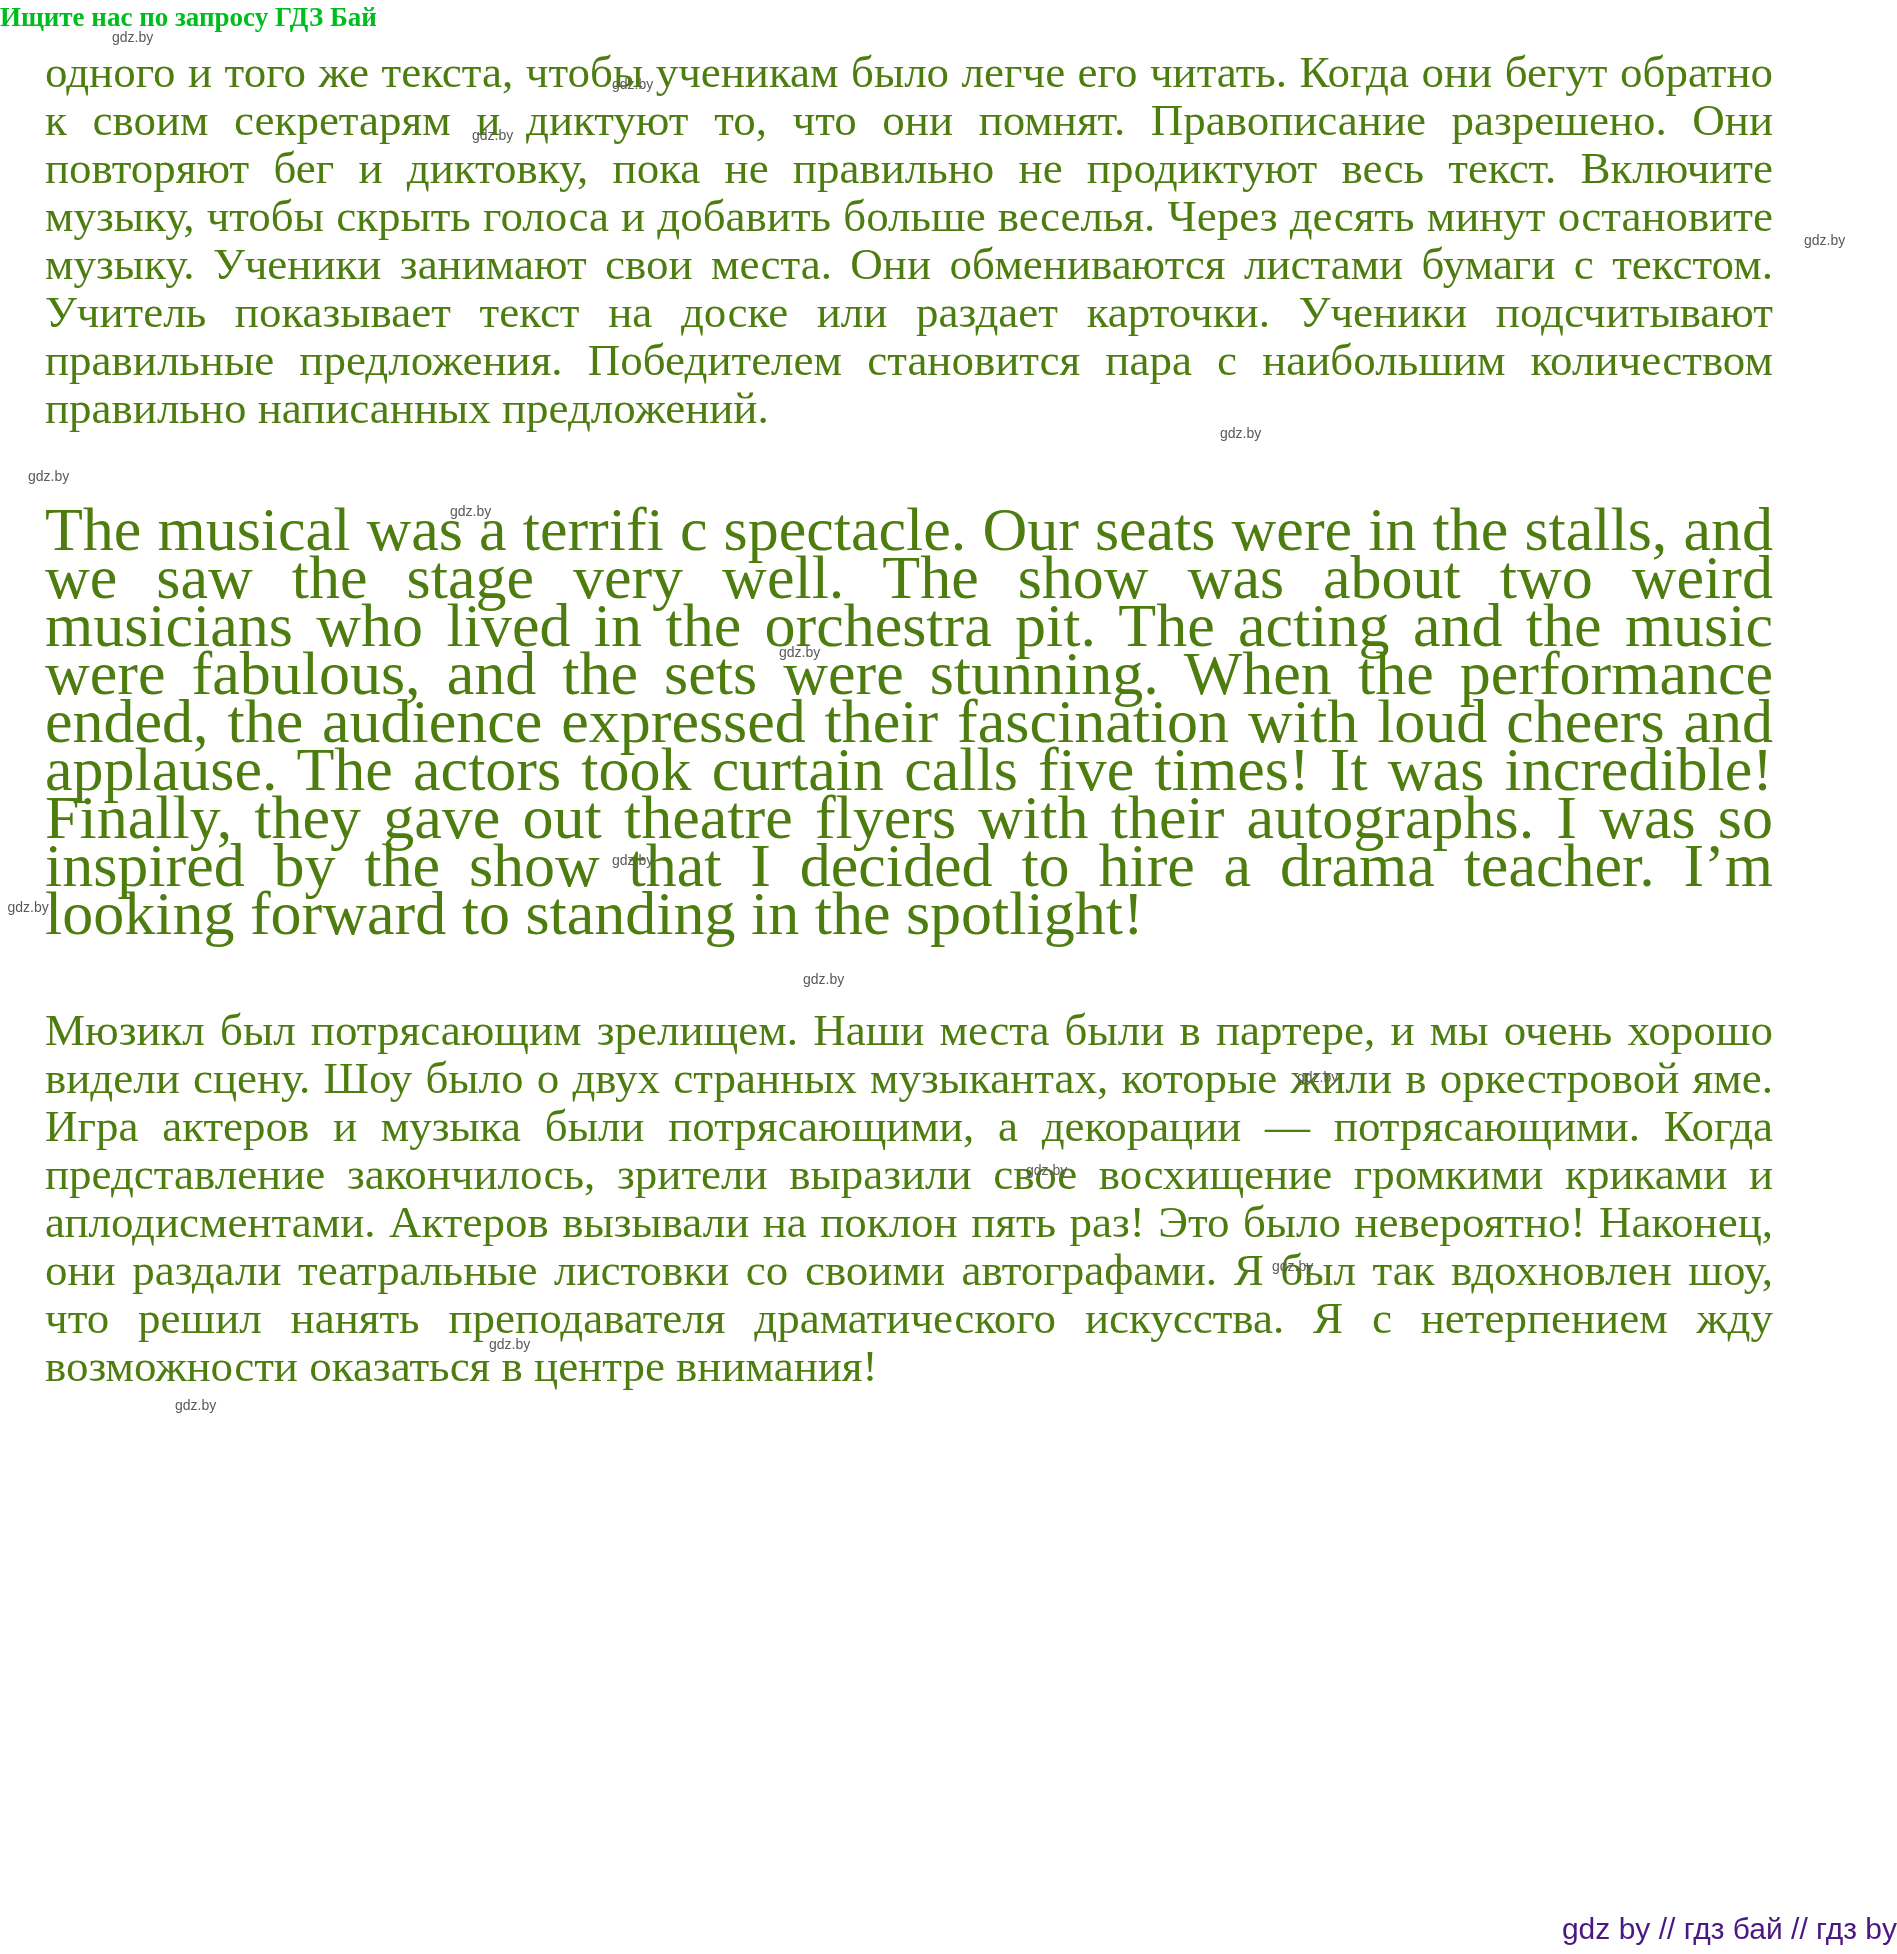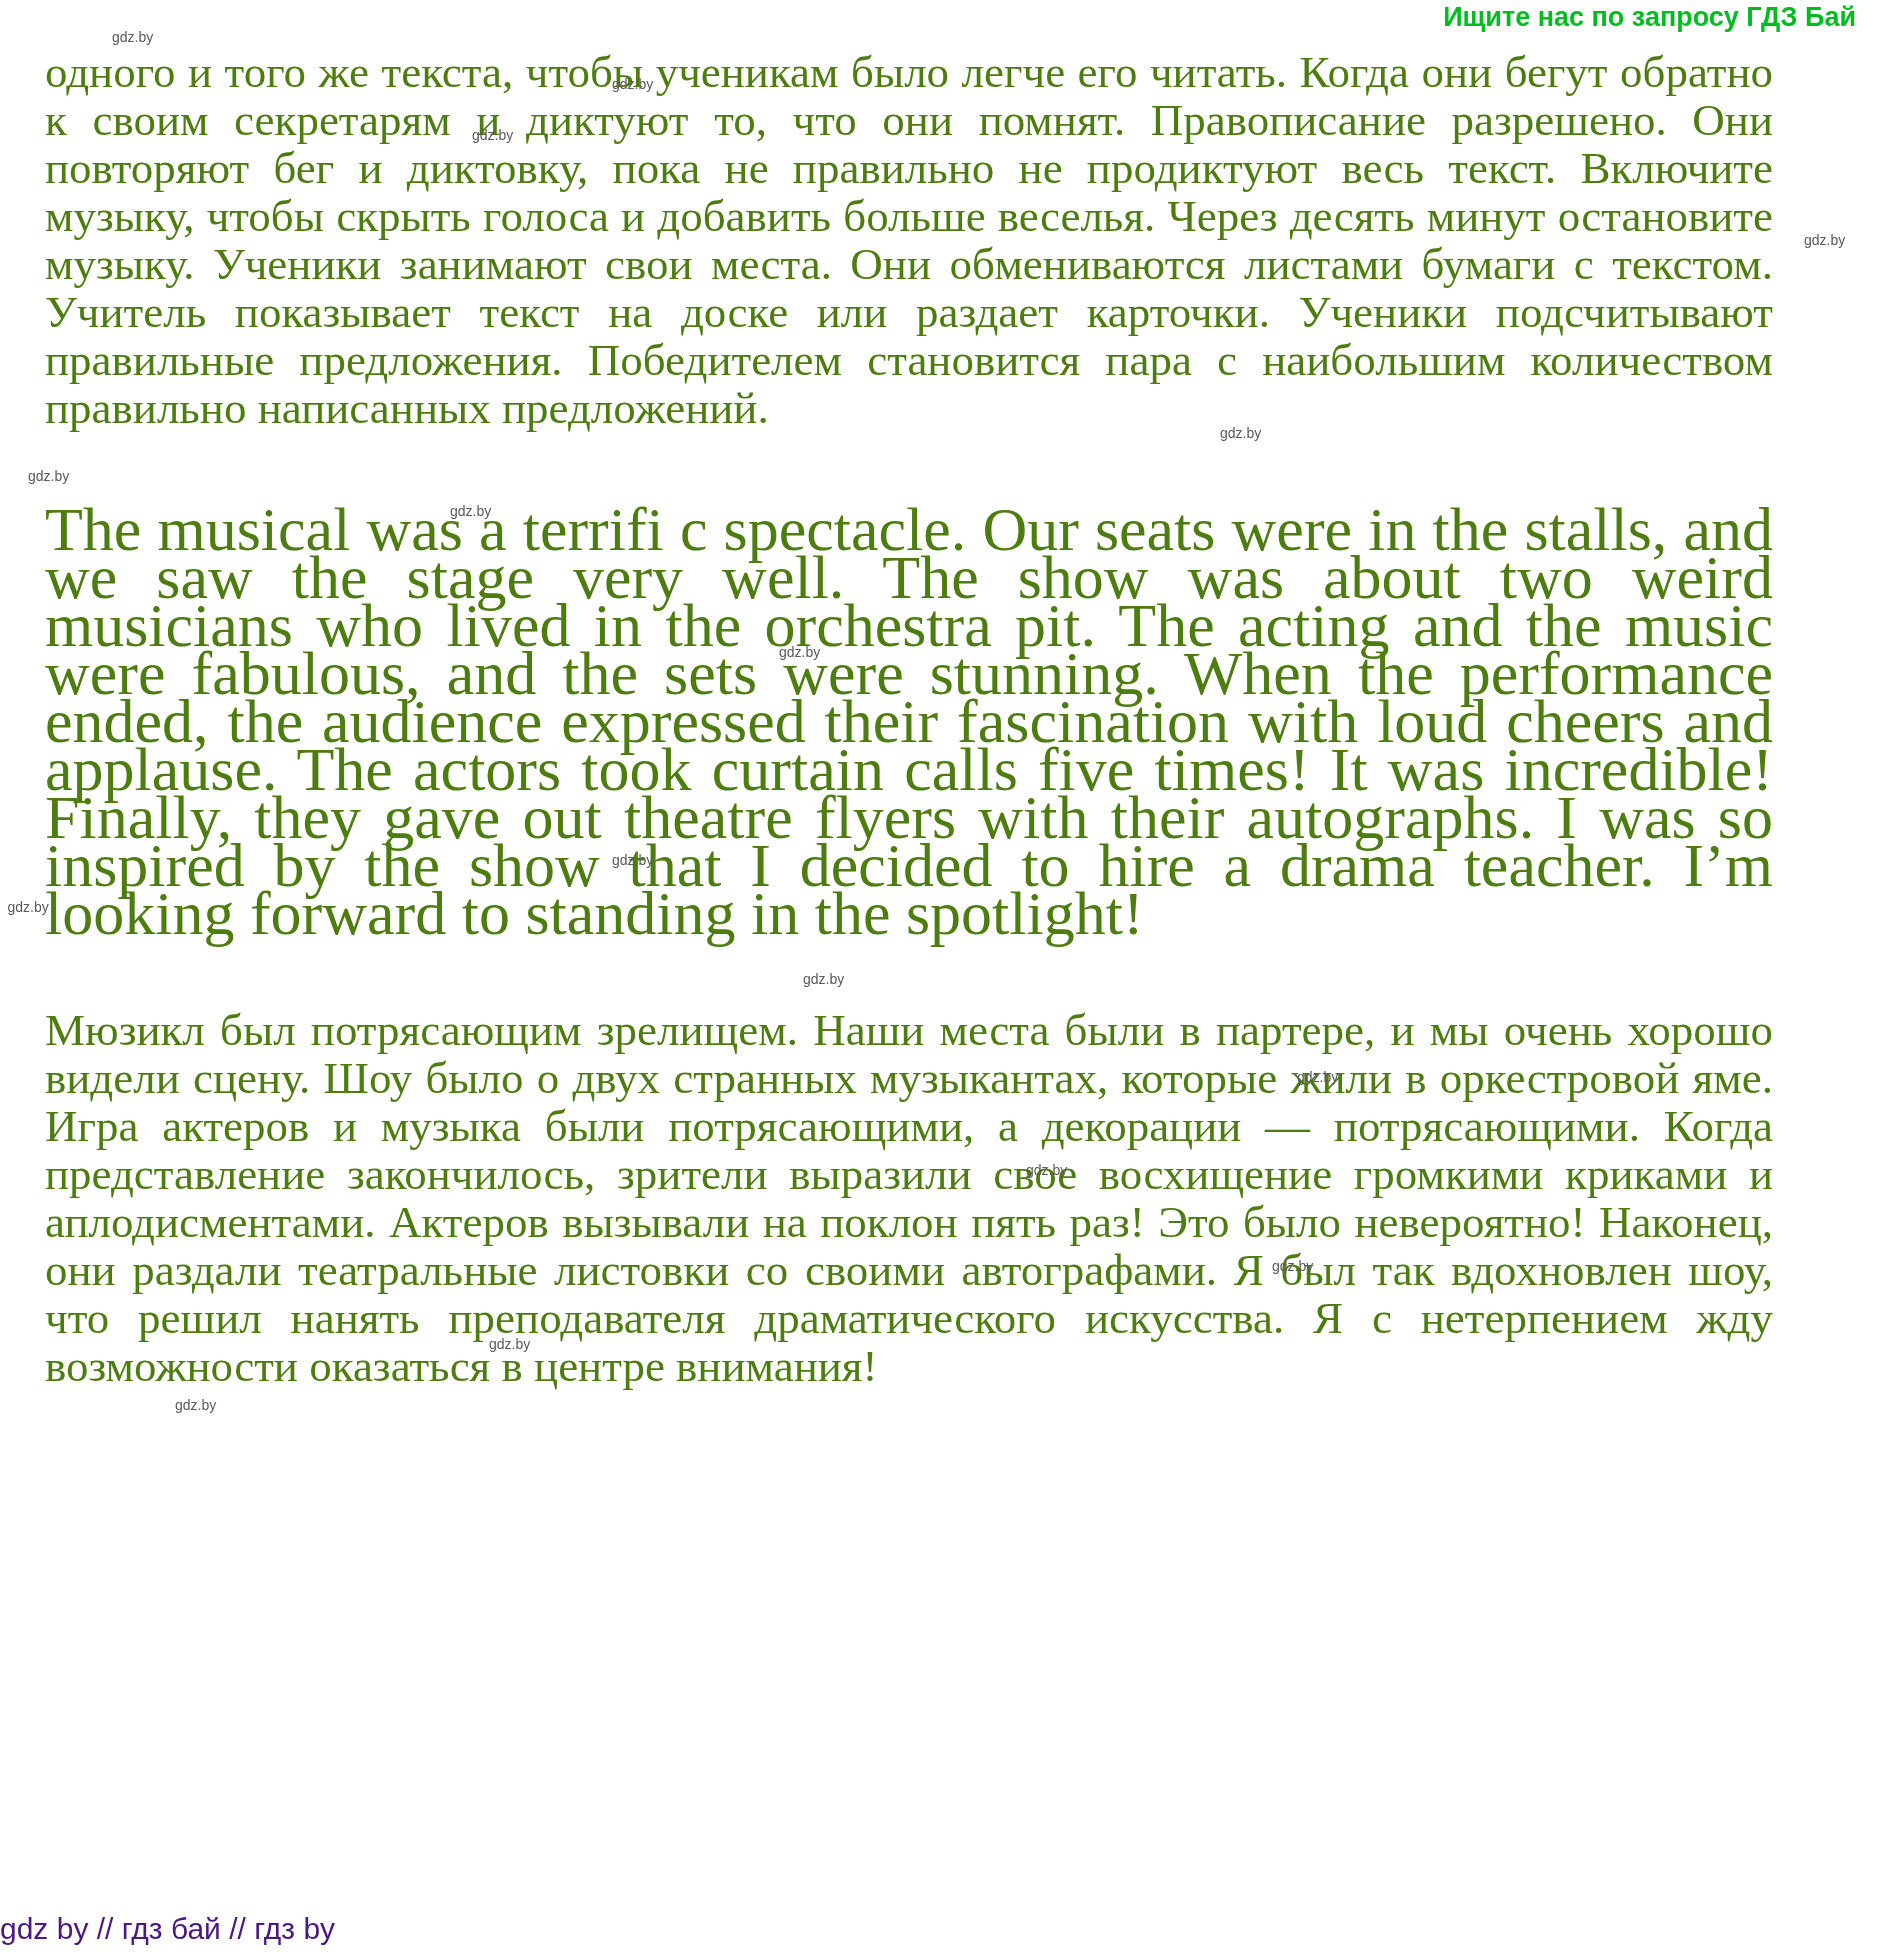--- a/index.html
+++ b/index.html
@@ -21,22 +21,22 @@
     height: 1955px;
     background: #ffffff;
   }
 
   
   .site-header {
     position: absolute;
     top: 1.9px;
     left: 0;
     width: 1856px;
-    text-align: right;
-    font-family: Liberation Sans, sans-serif;
+    text-align: left;
+    font-family: Liberation Serif, serif;
     font-size: 27px;
     font-weight: bold;
     color: #00bd1f;
     letter-spacing: 0px;
     white-space: nowrap;
   }
 
   
   .content {
     position: absolute;
@@ -73,21 +73,21 @@
     pointer-events: none;
     line-height: 1;
   }
 
   
   .site-footer {
     position: absolute;
     left: 0;
     bottom: 9.3px;
     width: 1897px;
-    text-align: left;
+    text-align: right;
     font-family: "Liberation Sans", "DejaVu Sans", sans-serif;
     font-size: 30px;
     color: #4b1782;
     white-space: nowrap;
   }
 </style>
 </head>
 <body>
 
 <div id="page">

